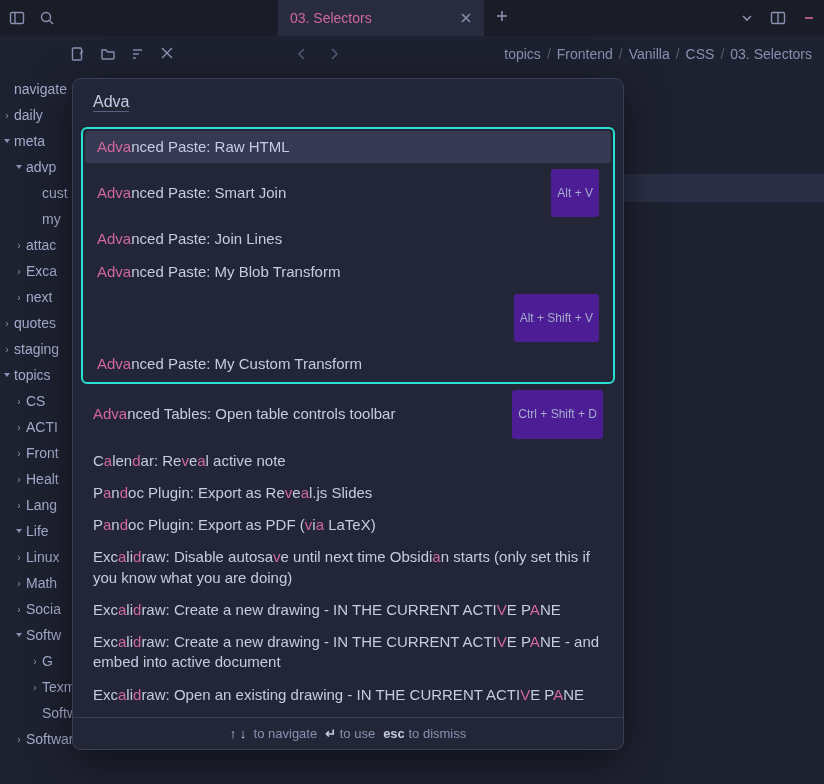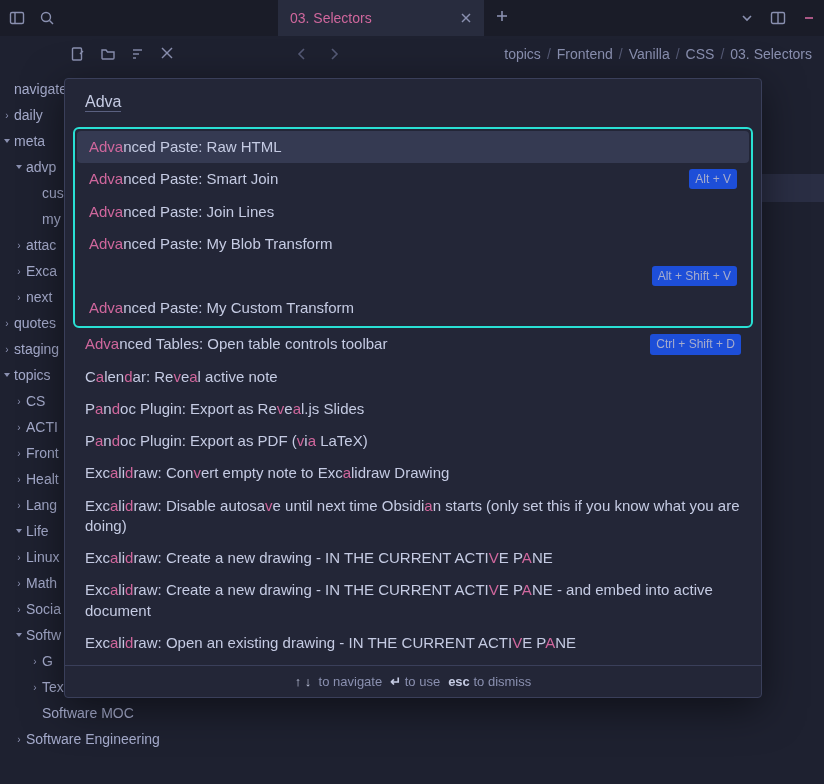--- a/index.html
+++ b/index.html
@@ -96,26 +96,26 @@
   .heading-line {
     position: absolute;
     left: 30px;
     right: 0;
     top: 102px;
     height: 28px;
     background: #2a2e44;
   }
   .palette {
     position: absolute;
-    left: 64px;
+    left: 72px;
     top: 78px;
-    width: 698px;
+    width: 552px;
     background: #232637;
     border: 1px solid #3a3f5a;
-    border-radius: 4px;
+    border-radius: 9px;
     box-shadow: 0 10px 40px rgba(0,0,0,0.5);
     z-index: 100;
     overflow: hidden;
   }
   .palette-input {
     padding: 14px 20px 10px 20px;
     font-size: 16px;
     color: #c5cbe3;
     border-bottom: none;
   }
@@ -139,23 +139,23 @@
     color: #c5cbe3;
     cursor: pointer;
     line-height: 1.35;
   }
   .palette-item.selected {
     background: #353a52;
   }
   .palette-item .hl { color: #d0679d; }
   .shortcut {
     margin-left: auto;
-    background: #1d4ed8;
+    background: #4c1d95;
     border-radius: 3px;
-    padding: 2px 6px;
+    padding: 16px 6px;
     font-size: 12px;
     color: #a6accd;
     white-space: nowrap;
     flex-shrink: 0;
   }
   .palette-footer {
     border-top: 1px solid #3a3f5a;
     padding: 8px 0;
     display: flex;
     justify-content: center;
@@ -436,23 +436,20 @@
       <div class="palette-item">
         <span><span>C</span><span class="hl">a</span><span>len</span><span class="hl">d</span><span>ar: Re</span><span class="hl">v</span><span>e</span><span class="hl">a</span><span>l active note</span></span>
       </div>
       <div class="palette-item">
         <span><span>P</span><span class="hl">a</span><span>n</span><span class="hl">d</span><span>oc Plugin: Export as Re</span><span class="hl">v</span><span>e</span><span class="hl">a</span><span>l.js Slides</span></span>
       </div>
       <div class="palette-item">
         <span><span>P</span><span class="hl">a</span><span>n</span><span class="hl">d</span><span>oc Plugin: Export as PDF (</span><span class="hl">v</span><span>i</span><span class="hl">a</span><span> LaTeX)</span></span>
       </div>
       <div class="palette-item">
-        <span><span>Exc</span><span class="hl">a</span><span>li</span><span class="hl">d</span><span>raw: Con</span><span class="hl">v</span><span>ert empty note to Exc</span><span class="hl">a</span><span>lidraw Drawing</span></span>
-      </div>
-      <div class="palette-item">
         <span><span>Exc</span><span class="hl">a</span><span>li</span><span class="hl">d</span><span>raw: Disable autosa</span><span class="hl">v</span><span>e until next time Obsidi</span><span class="hl">a</span><span>n starts (only set this if you know what you are doing)</span></span>
       </div>
       <div class="palette-item">
         <span><span>Exc</span><span class="hl">a</span><span>li</span><span class="hl">d</span><span>raw: Create a new drawing - IN THE CURRENT ACTI</span><span class="hl">V</span><span>E P</span><span class="hl">A</span><span>NE</span></span>
       </div>
       <div class="palette-item">
         <span><span>Exc</span><span class="hl">a</span><span>li</span><span class="hl">d</span><span>raw: Create a new drawing - IN THE CURRENT ACTI</span><span class="hl">V</span><span>E P</span><span class="hl">A</span><span>NE - and embed into active document</span></span>
       </div>
       <div class="palette-item">
         <span><span>Exc</span><span class="hl">a</span><span>li</span><span class="hl">d</span><span>raw: Open an existing drawing - IN THE CURRENT ACTI</span><span class="hl">V</span><span>E P</span><span class="hl">A</span><span>NE</span></span>

